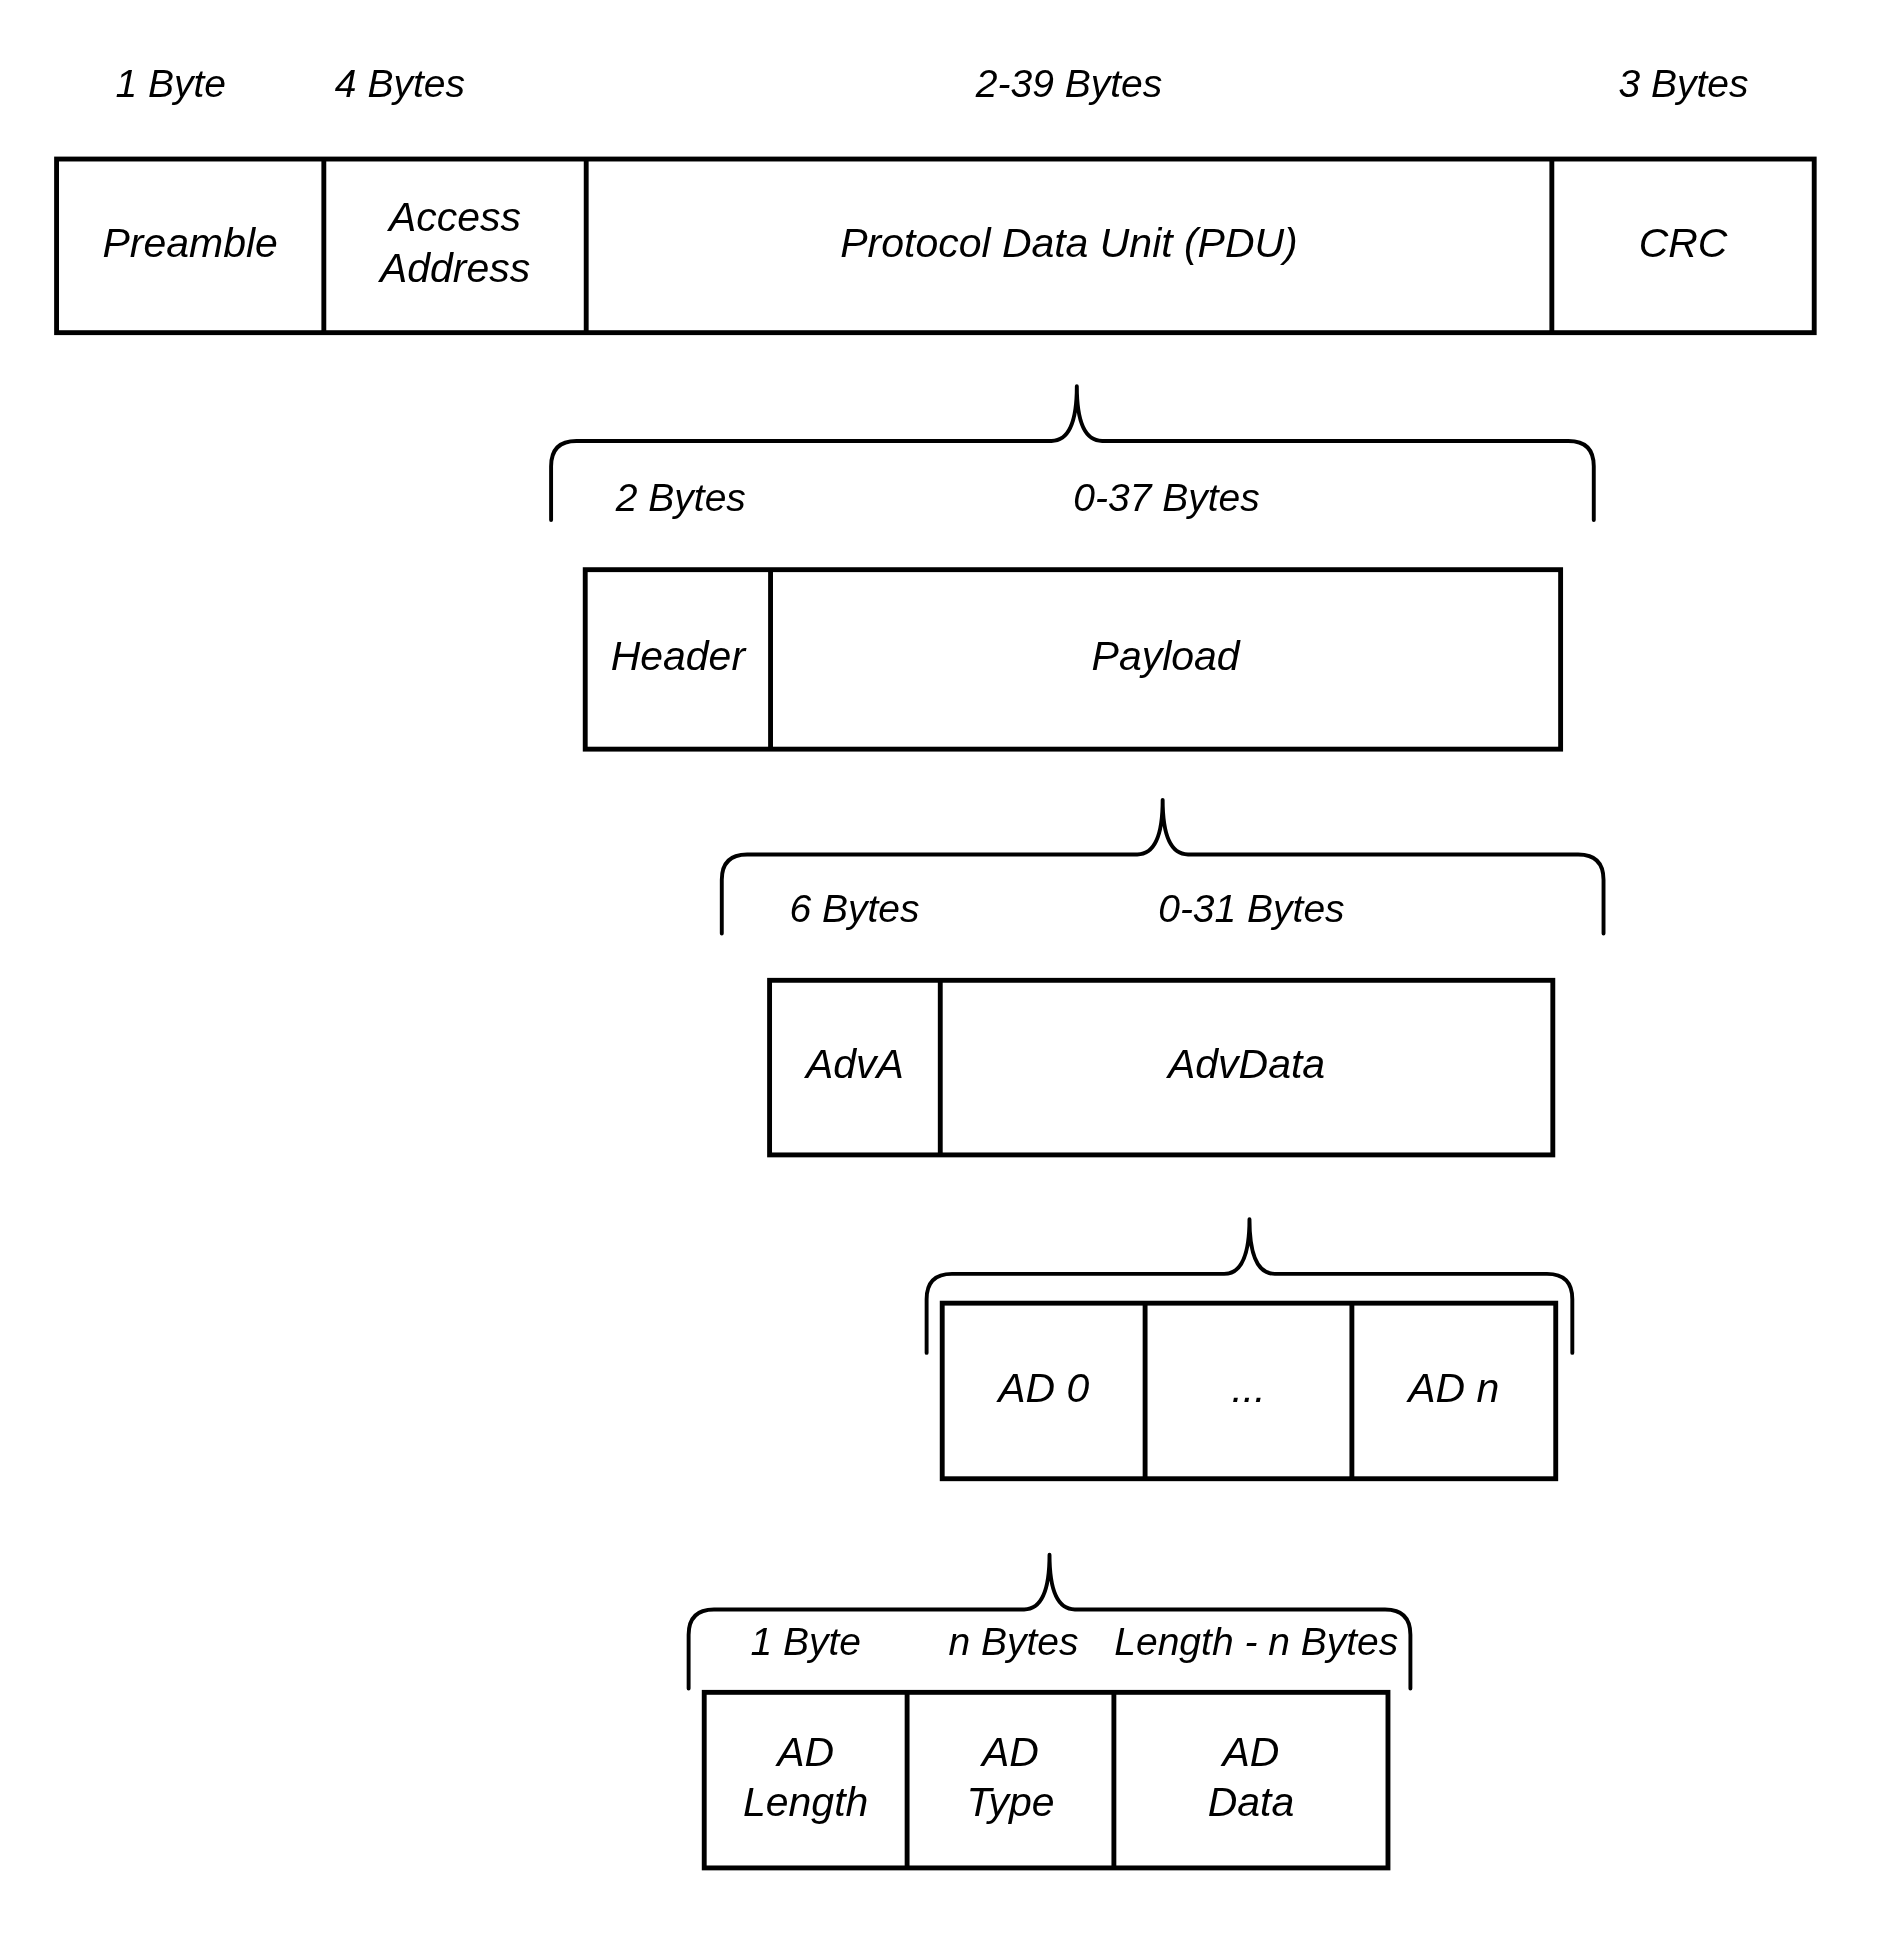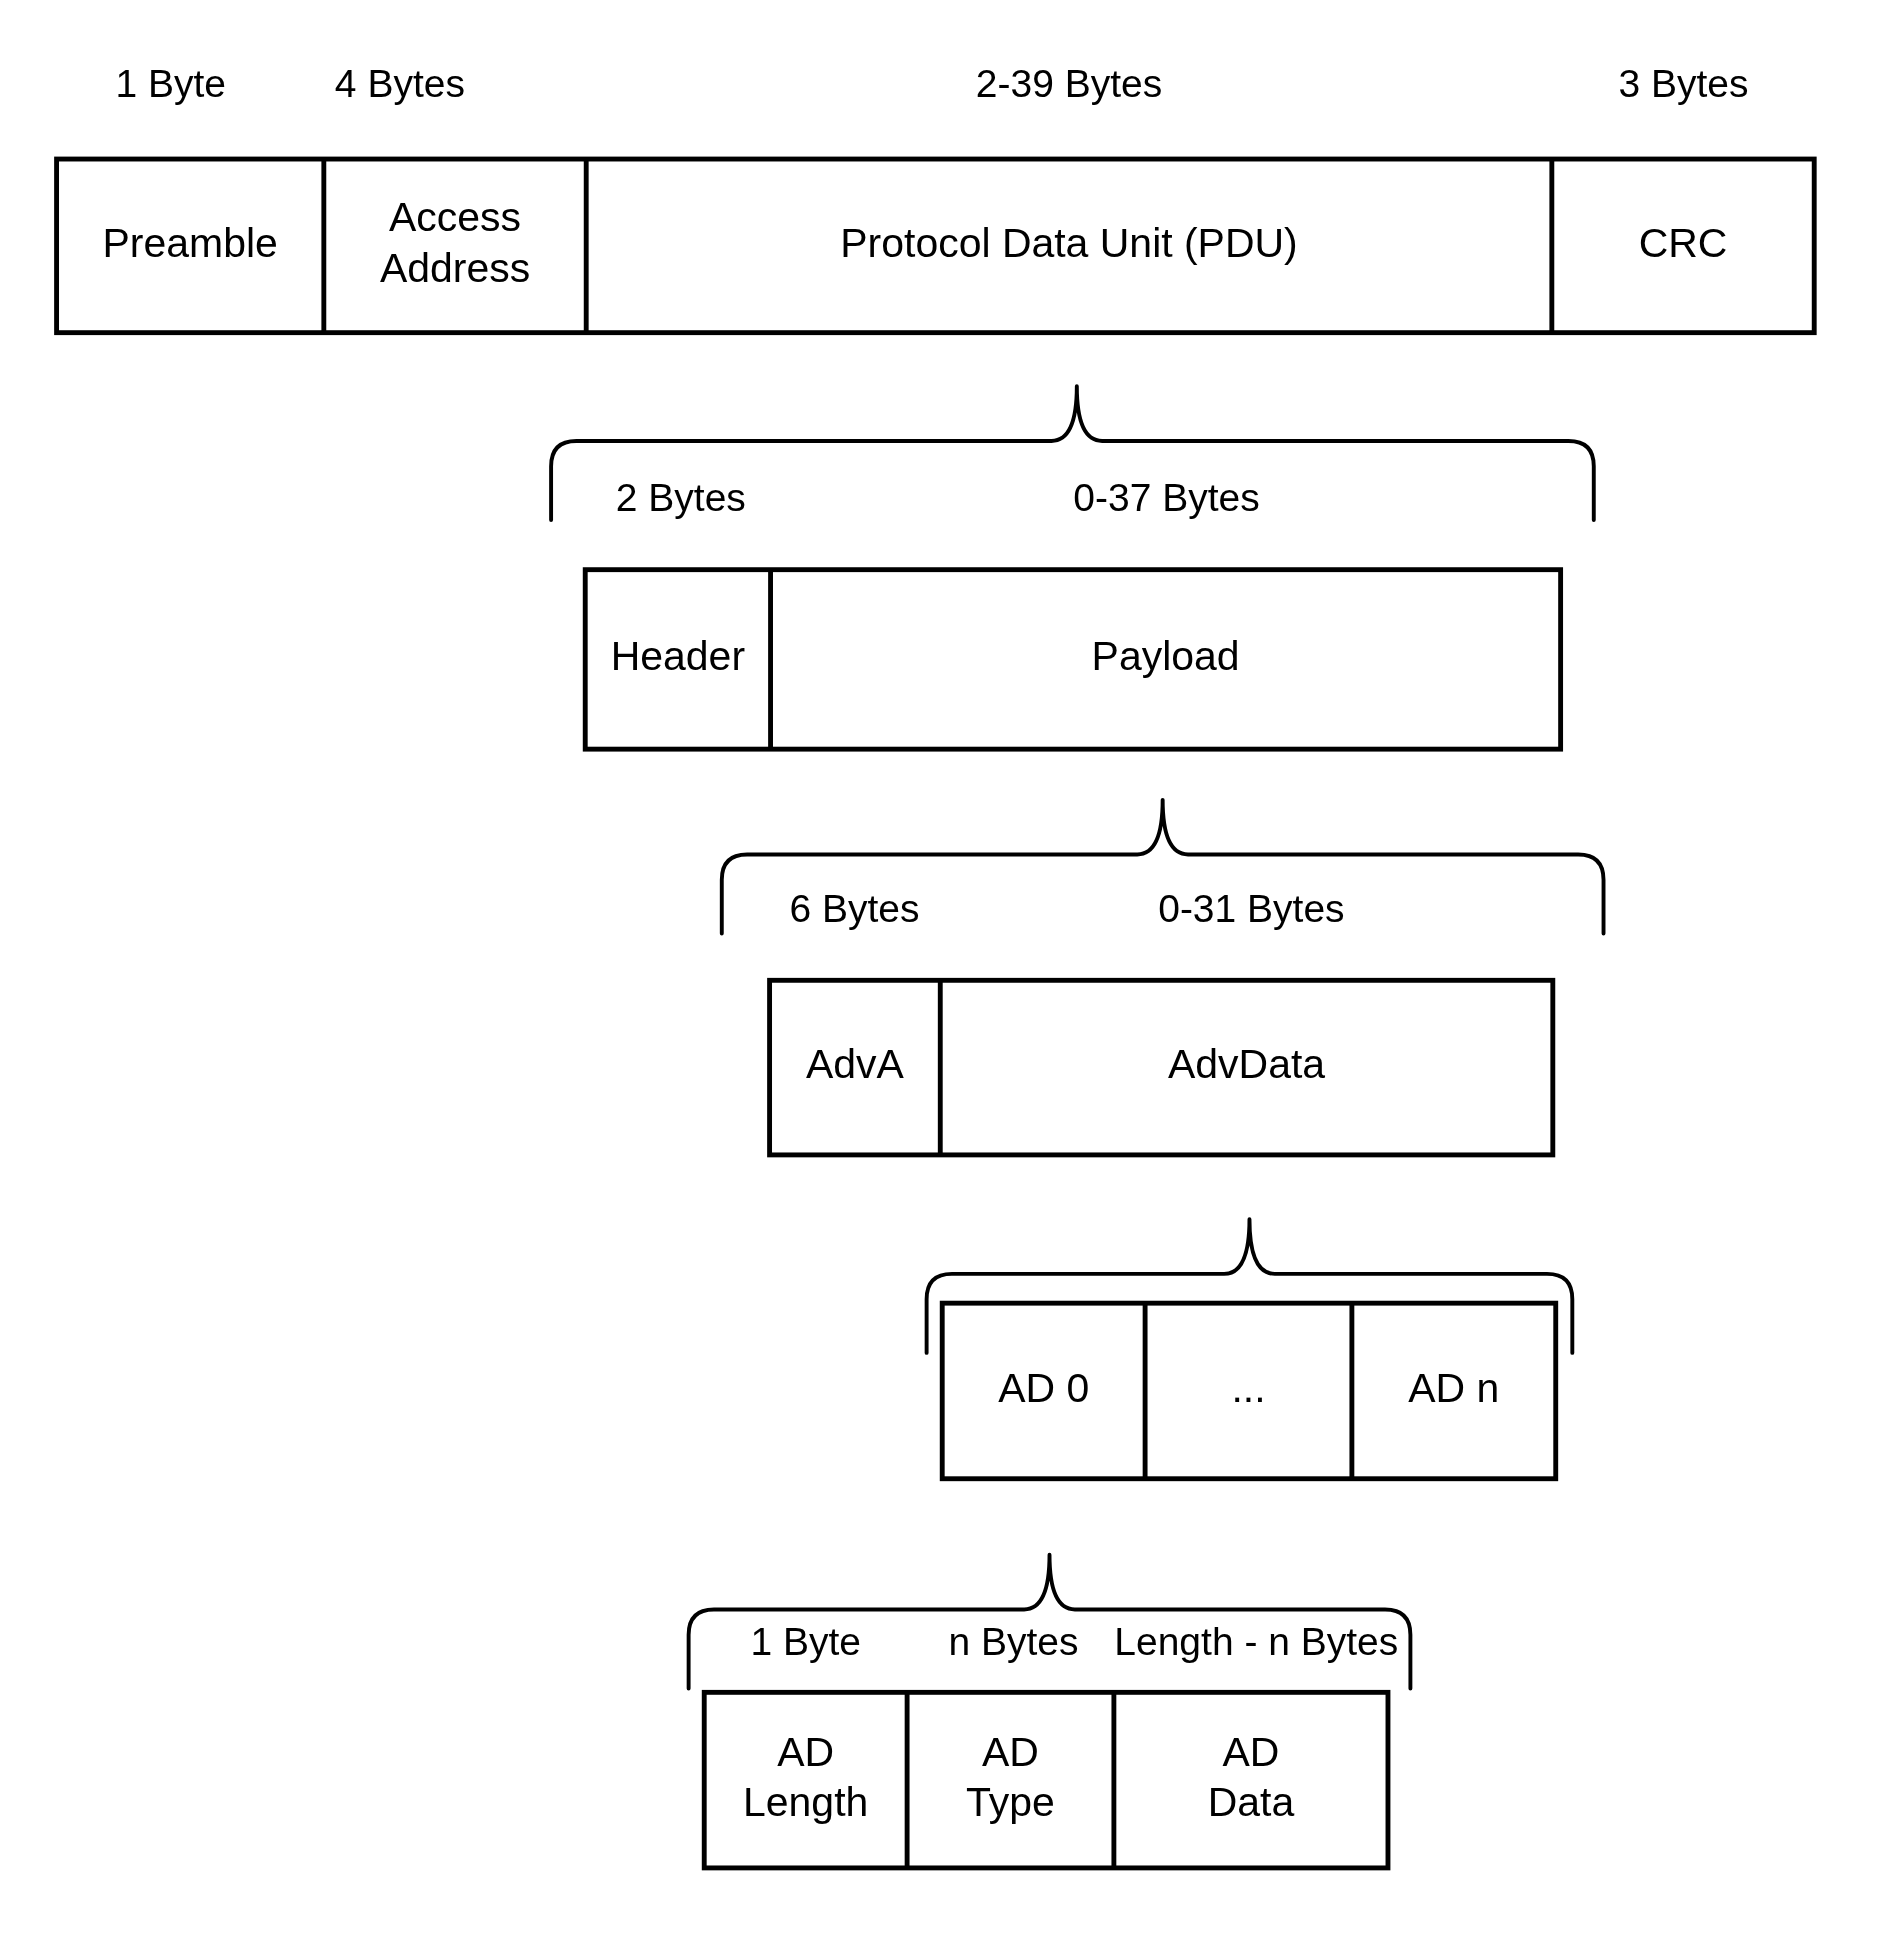--- a/index.html
+++ b/index.html
@@ -9,20 +9,21 @@
   }
   body {
     font-family: "Liberation Sans", sans-serif;
   }
   #stage {
     position: relative;
     width: 1902px;
     height: 1946px;
     background: #ffffff;
     overflow: hidden;
+    font-style: italic;
   }
   svg.diagram {
     position: absolute;
     top: 0;
     left: 0;
     width: 1902px;
     height: 1946px;
     display: block;
   }
   .box-rect {

